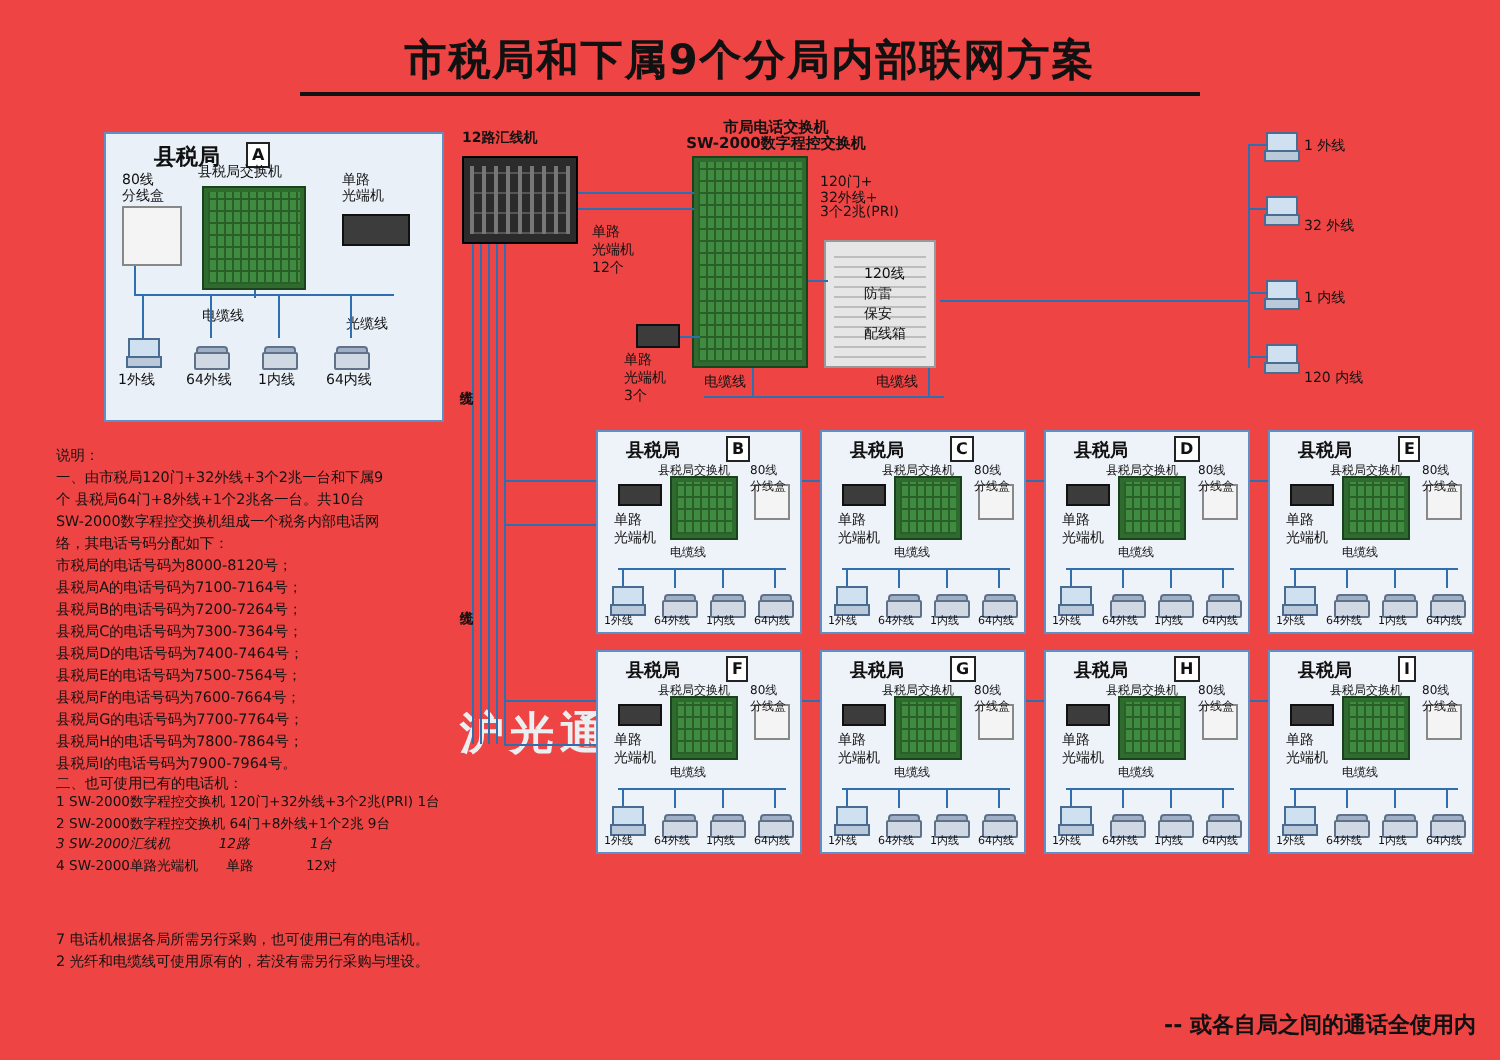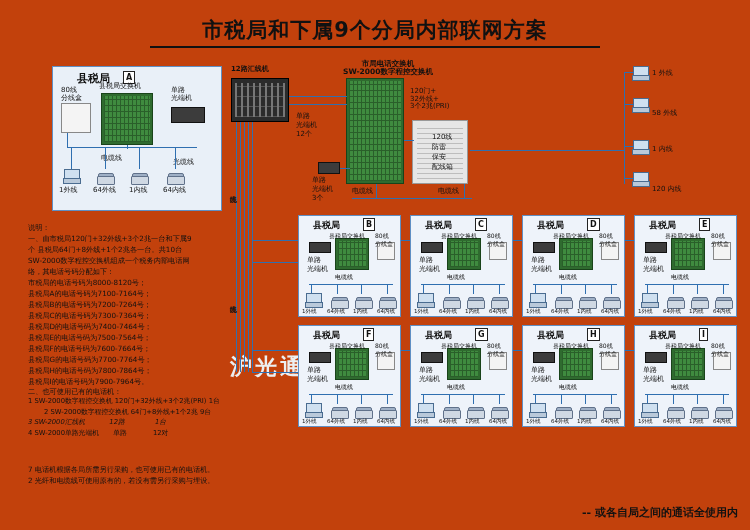--- a/index.html
+++ b/index.html
@@ -4,21 +4,21 @@
 <style>
   html,body{margin:0;padding:0;}
   body{
     width:750px;height:530px;
     background:#ffffff;
     font-family:"DejaVu Sans","Liberation Sans",sans-serif;
     overflow:hidden;
     position:relative;
     color:#111;
   }
-  .page{position:absolute;left:0;top:0;width:750px;height:530px;background:#c2410c;}
+  .page{position:absolute;left:0;top:0;width:750px;height:530px;background:#ef4444;}
 
   
   .title{
     position:absolute;left:0;top:16px;width:750px;text-align:center;
     font-size:21px;font-weight:bold;letter-spacing:1px;color:#111;
     font-family:"DejaVu Sans","Liberation Sans",sans-serif;
   }
   .title-rule{position:absolute;left:150px;top:46px;width:450px;height:2px;background:#111;}
 
   
@@ -206,21 +206,21 @@
     </div>
   <div class="pc" style="left:632px;top:140px;">
       <div class="mon"></div>
       <div class="base"></div>
     </div>
   <div class="pc" style="left:632px;top:172px;">
       <div class="mon"></div>
       <div class="base"></div>
     </div>
   <div class="lbl cn" style="left:652px;top:70px;">1 外线</div>
-  <div class="lbl cn" style="left:652px;top:110px;">58 外线</div>
+  <div class="lbl cn" style="left:652px;top:110px;">32 外线</div>
   <div class="lbl cn" style="left:652px;top:146px;">1 内线</div>
   <div class="lbl cn" style="left:652px;top:186px;">120 内线</div>
   <div class="ln v" style="left:624px;top:72px;height:112px;"></div>
   <div class="ln h" style="left:470px;top:150px;width:154px;"></div>
   <div class="ln h" style="left:624px;top:72px;width:10px;"></div>
   <div class="ln h" style="left:624px;top:104px;width:10px;"></div>
   <div class="ln h" style="left:624px;top:146px;width:10px;"></div>
   <div class="ln h" style="left:624px;top:178px;width:10px;"></div>
 
   <div class="ln v" style="left:236px;top:122px;height:250px;"></div>
@@ -602,21 +602,21 @@
 县税局H的电话号码为7800-7864号；
 县税局I的电话号码为7900-7964号。</div>
   <div class="notes cn" style="left:28px;top:386px;width:200px;">二、也可使用已有的电话机：</div>
 
   <div style="position:absolute;left:28px;top:396px;width:210px;">
     <div style="font-size:6.8px;line-height:10.5px;white-space:nowrap;">
       <span>1</span>
       <span>SW-2000数字程控交换机  120门+32外线+3个2兆(PRI)</span>
       <span>1台</span>
     </div>
-    <div style="font-size:6.8px;line-height:10.5px;white-space:nowrap;margin-left:16px;">
+    <div style="font-size:6.8px;line-height:10.5px;white-space:nowrap;">
       <span>2</span>
       <span>SW-2000数字程控交换机  64门+8外线+1个2兆</span>
       <span>9台</span>
     </div>
     <div style="font-size:6.8px;line-height:10.5px;white-space:nowrap;font-style:italic;">
       <span>3</span>
       <span>SW-2000汇线机</span>
       <span style="margin-left:22px;">12路</span>
       <span style="margin-left:28px;">1台</span>
     </div>

